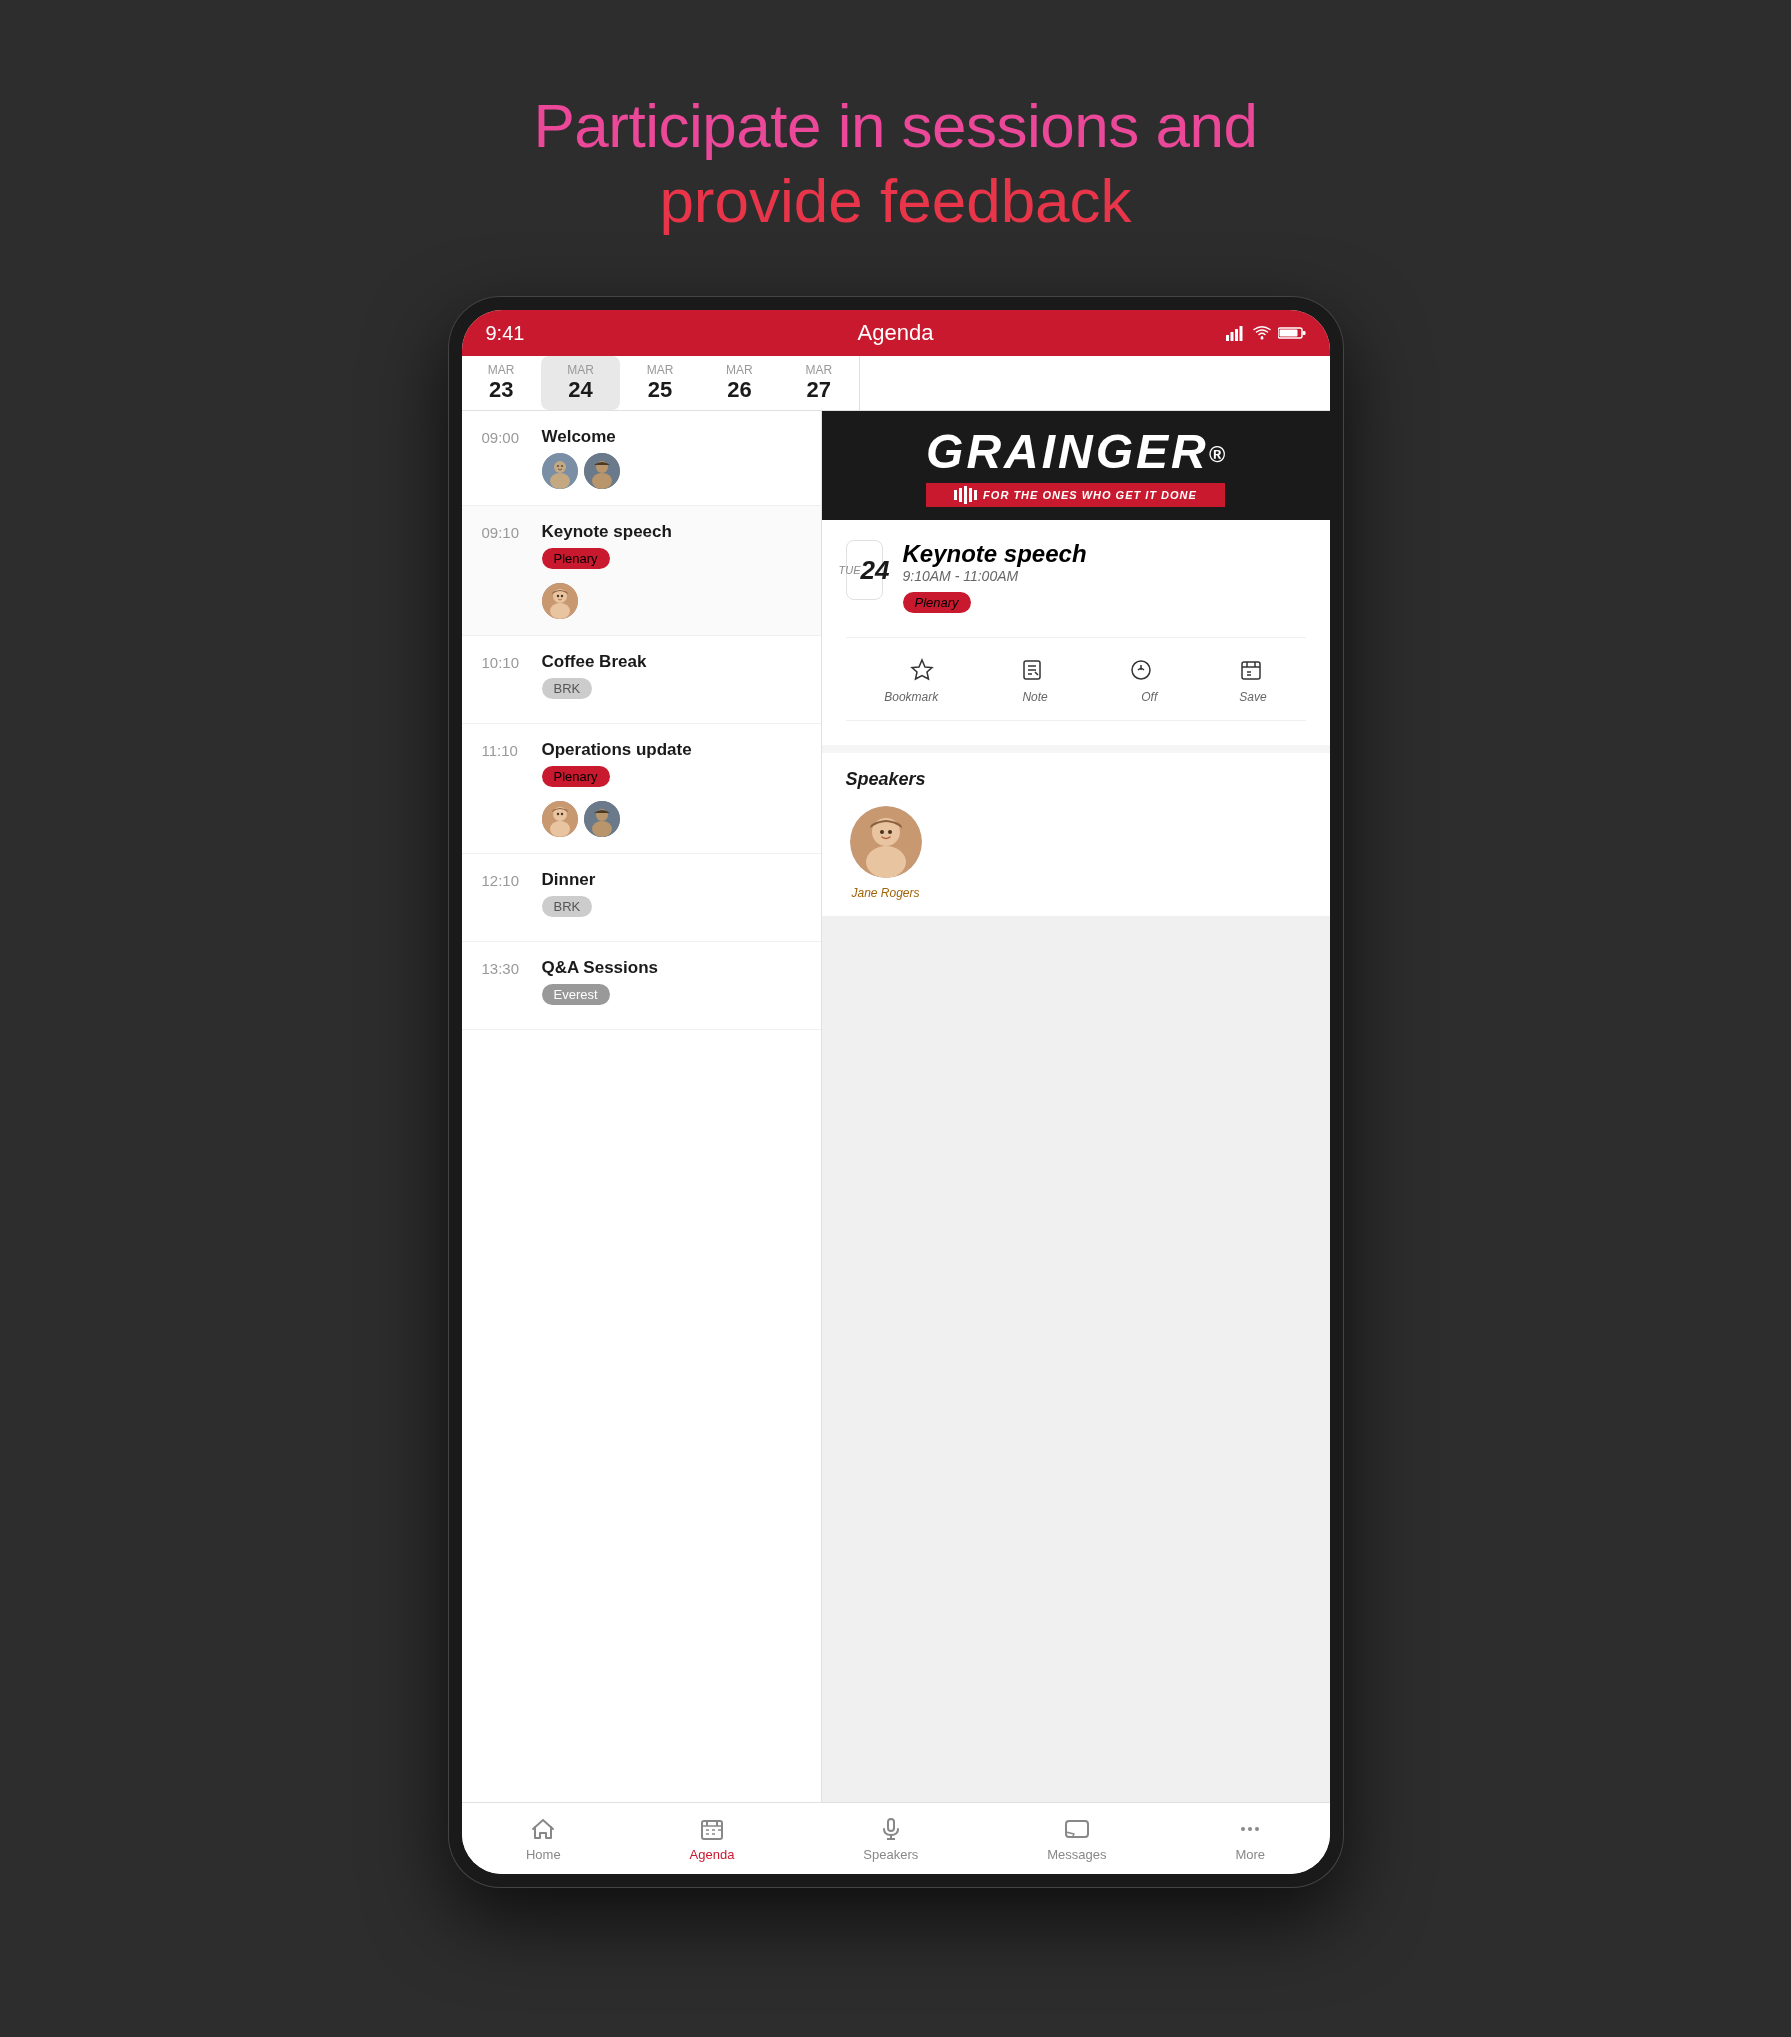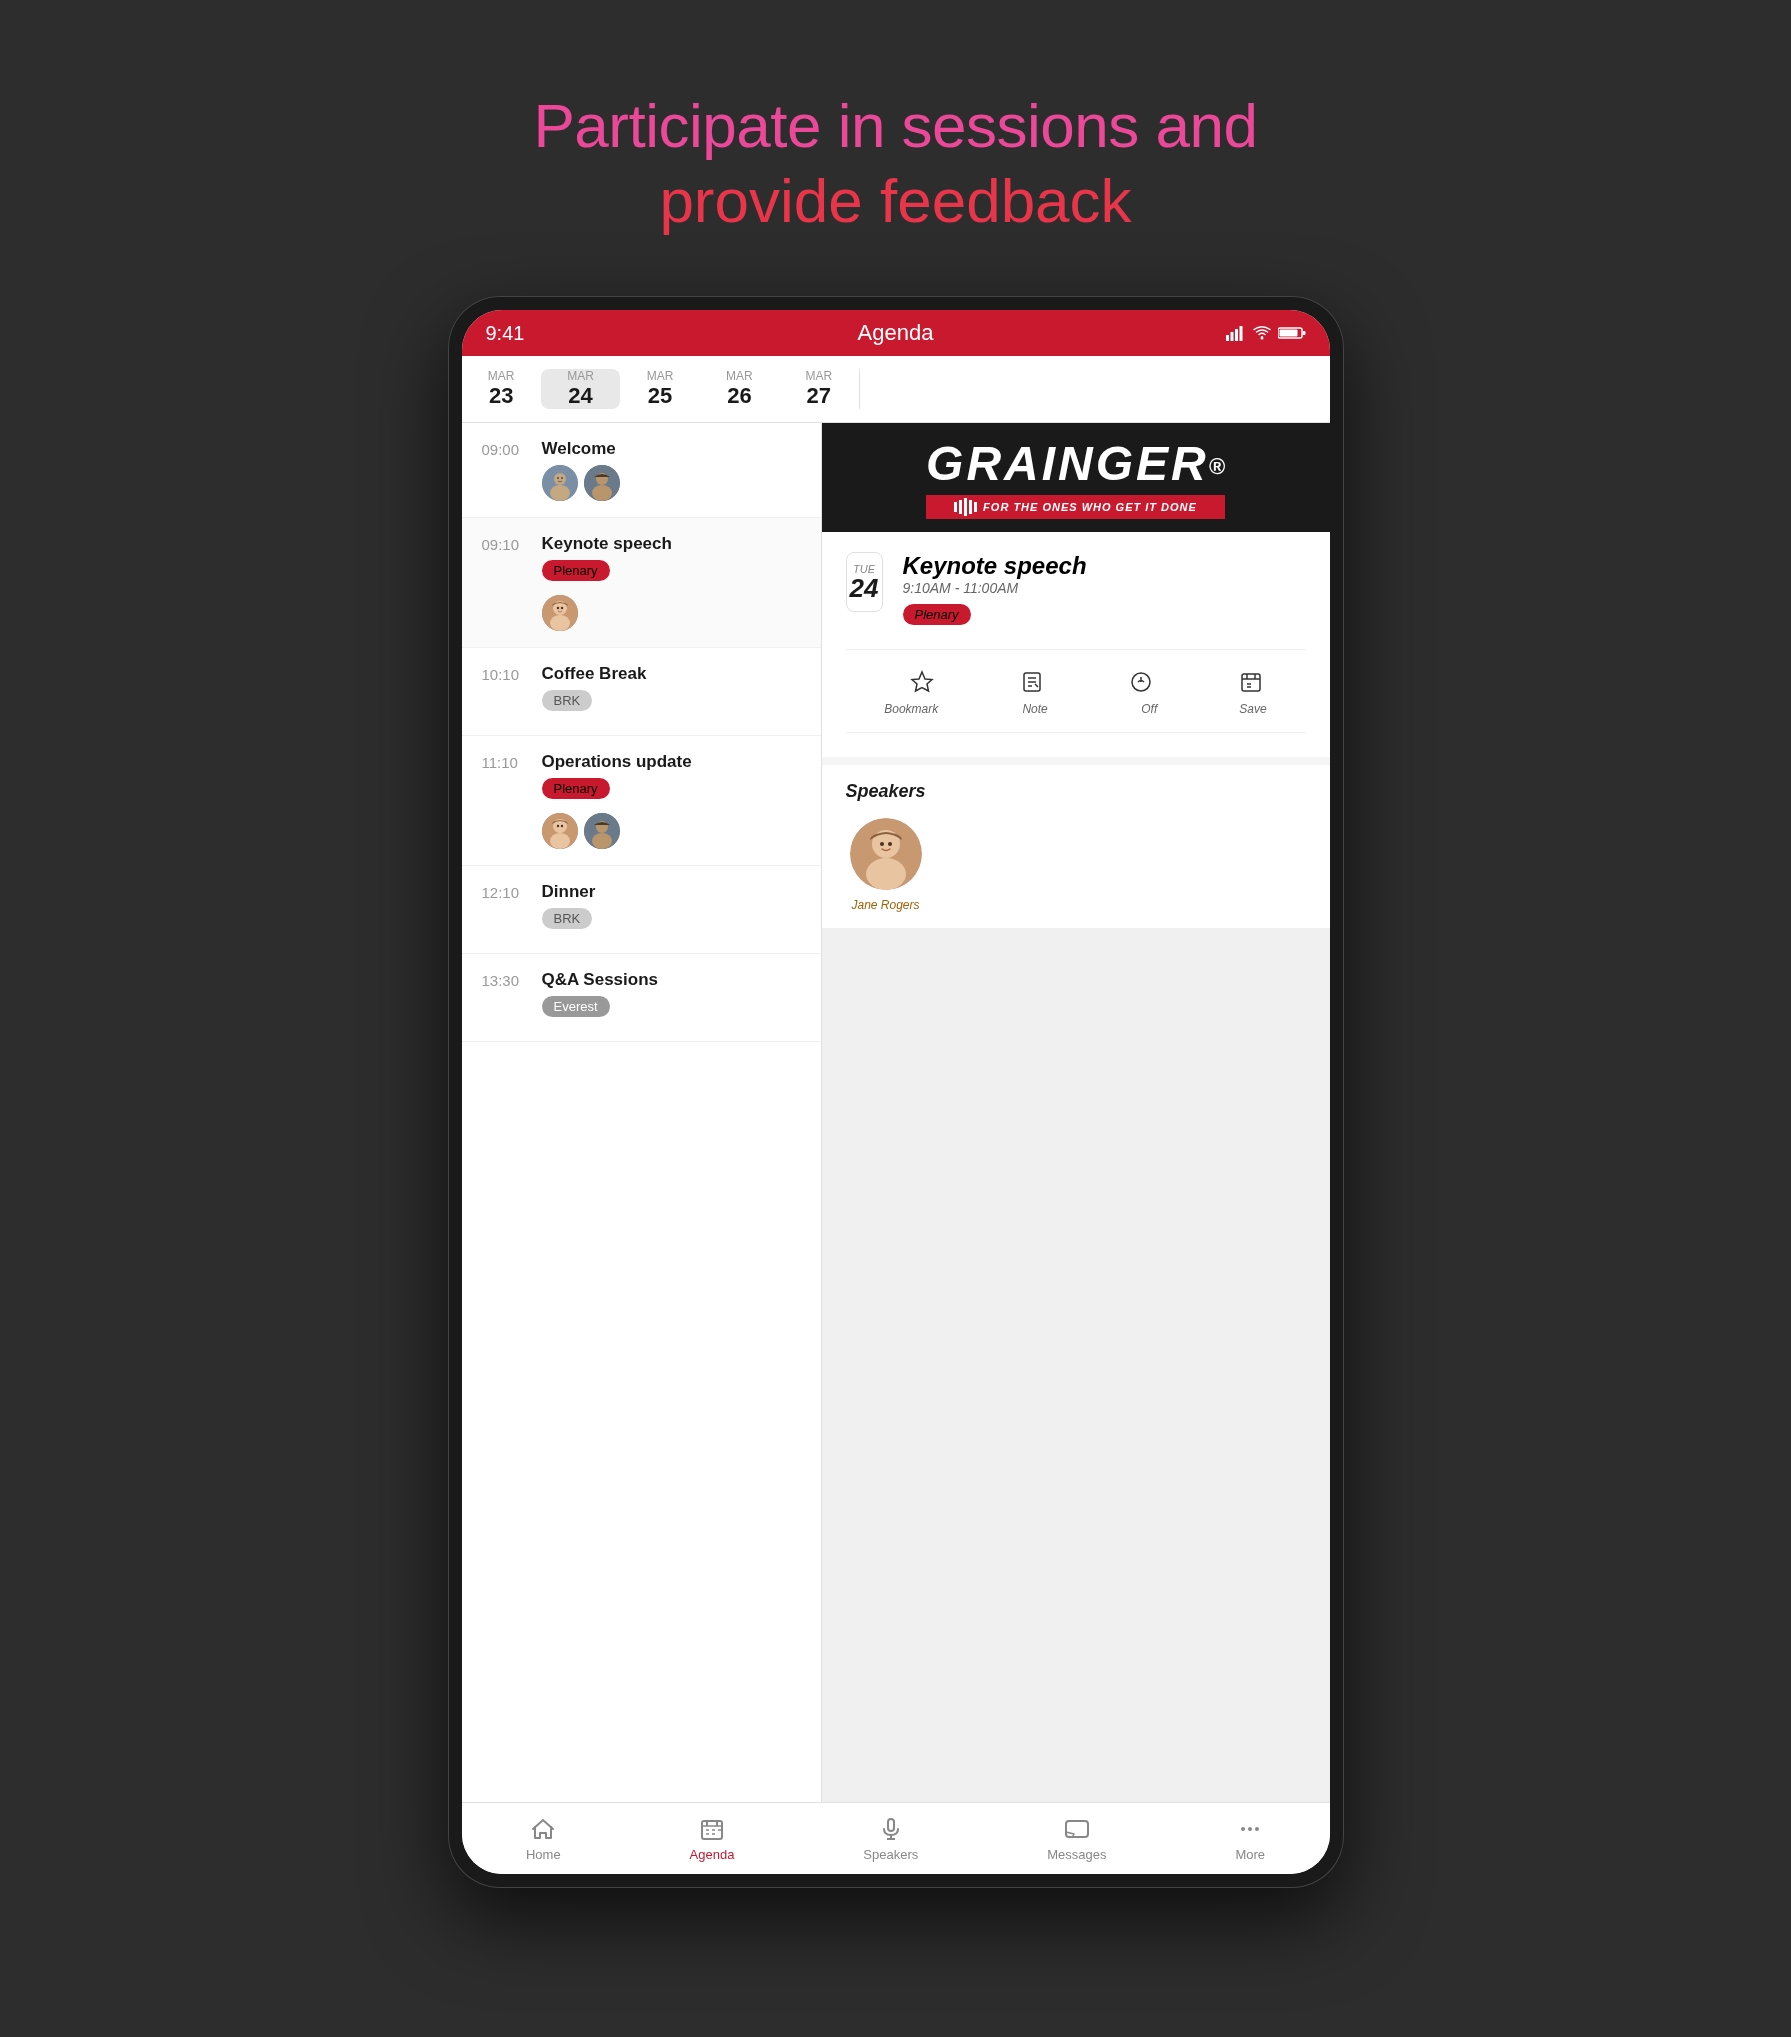--- a/index.html
+++ b/index.html
@@ -81,22 +81,21 @@
     }
 
     .status-icons svg {
       fill: white;
     }
 
     
     .date-tabs {
       background: #ffffff;
       display: flex;
-      align-items: center;
-      height: 67px;
+      height: 55px;
       border-bottom: 1px solid #e0e0e0;
       flex-shrink: 0;
     }
 
     
     .main-content {
       display: flex;
       flex: 1;
       overflow: hidden;
     }
@@ -252,21 +251,21 @@
       margin-bottom: 16px;
     }
 
     .date-badge {
       background: white;
       border: 1px solid #e0e0e0;
       border-radius: 8px;
       width: 37px;
       height: 60px;
       display: flex;
-      flex-direction: column;
+      flex-direction: row;
       align-items: center;
       justify-content: center;
       flex-shrink: 0;
     }
 
     .date-badge-day {
       font-size: 11px;
       color: #888;
       font-weight: 500;
     }

